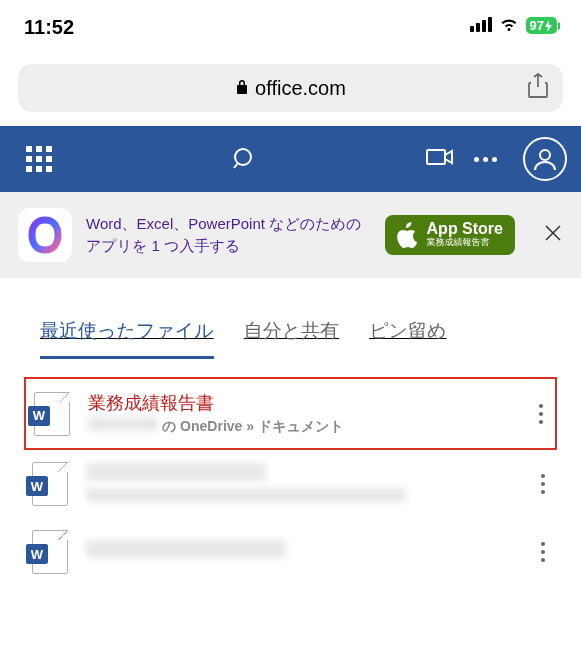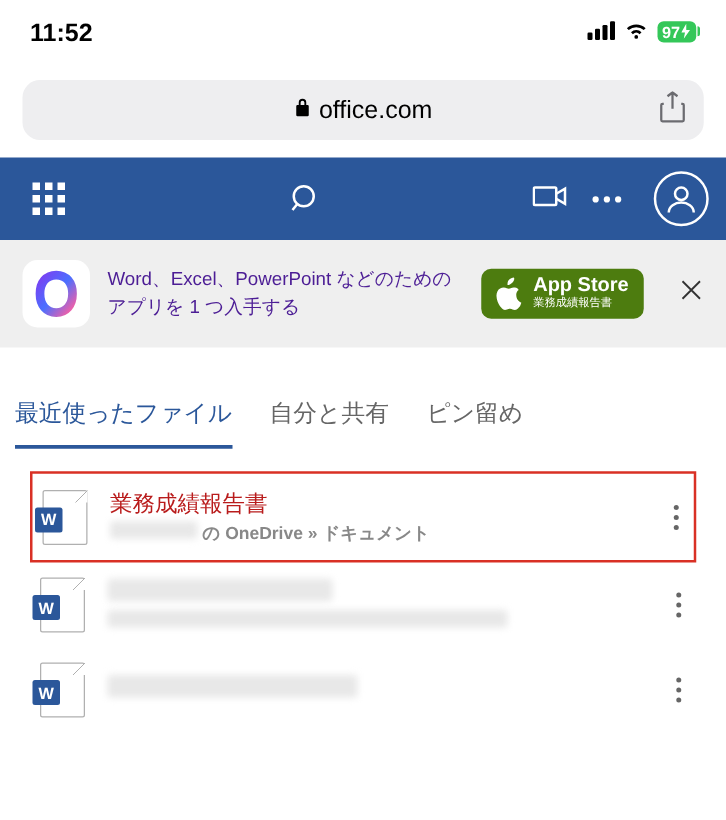--- a/index.html
+++ b/index.html
@@ -33,21 +33,21 @@
     
     .promo-banner { background: #efefef; padding: 16px 18px; display: flex; align-items: center; gap: 14px; }
     .promo-icon { width: 54px; height: 54px; background: #fff; border-radius: 12px; display: flex; align-items: center; justify-content: center; }
     .promo-text { font-size: 15px; line-height: 1.5; color: #4c1d95; flex: 1; }
     .appstore-btn { background: #4d7c0f; border-radius: 8px; padding: 6px 12px 6px 10px; display: flex; align-items: center; gap: 8px; color: #fff; }
     .appstore-label { display: flex; flex-direction: column; }
     .appstore-top { font-size: 16px; font-weight: 600; line-height: 1; }
     .appstore-bottom { font-size: 9px; line-height: 1.3; }
     .close-promo { margin-left: 14px; font-size: 24px; }
     
-    .tabs { display: flex; gap: 30px; padding: 40px 12px 0; border-bottom: none; }
+    .tabs { display: flex; gap: 30px; padding: 40px 40px 0; border-bottom: none; text-decoration: underline; }
     .tab { font-size: 19px; color: #666; padding-bottom: 12px; }
     .tab.active { color: #2b579a; border-bottom: 3px solid #2b579a; font-weight: 400; }
     
     .file-list { padding: 18px 24px 0; }
     .file-row { display: flex; align-items: center; padding: 12px 8px; gap: 18px; position: relative; }
     .file-row.highlighted { border: 2px solid #d93025; }
     .file-icon { width: 36px; height: 44px; position: relative; flex-shrink: 0; }
     .doc-shape { width: 36px; height: 44px; border: 1.5px solid #b0b0b0; border-radius: 2px; position: absolute; background: #fff; }
     .doc-fold { position: absolute; top: 0; right: 0; width: 10px; height: 10px; background: linear-gradient(135deg, transparent 48%, #b0b0b0 48% 55%, #fff 55%); }
     .w-badge { position: absolute; left: -6px; top: 14px; width: 22px; height: 20px; background: #2b579a; color: #fff; font-size: 13px; font-weight: 700; display: flex; align-items: center; justify-content: center; border-radius: 2px; }

